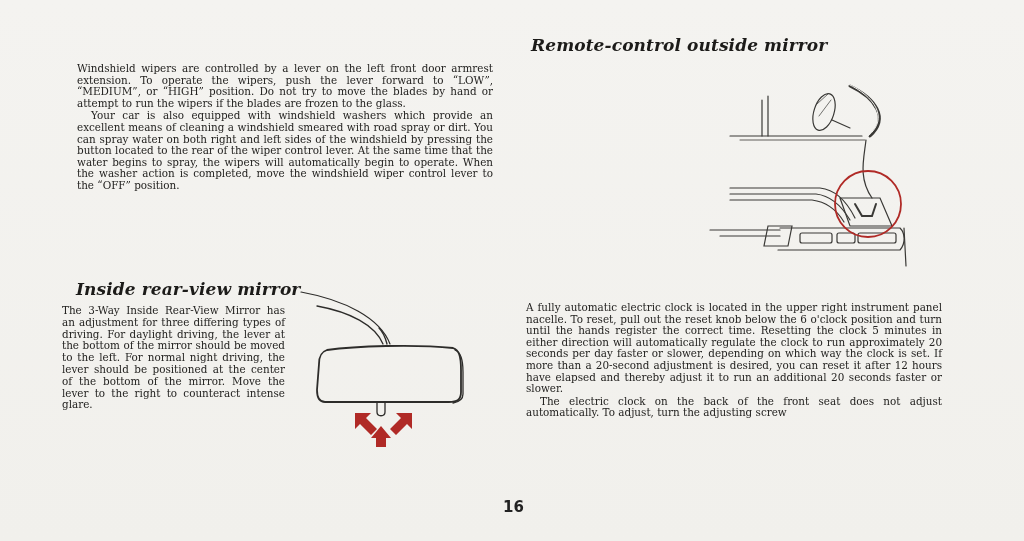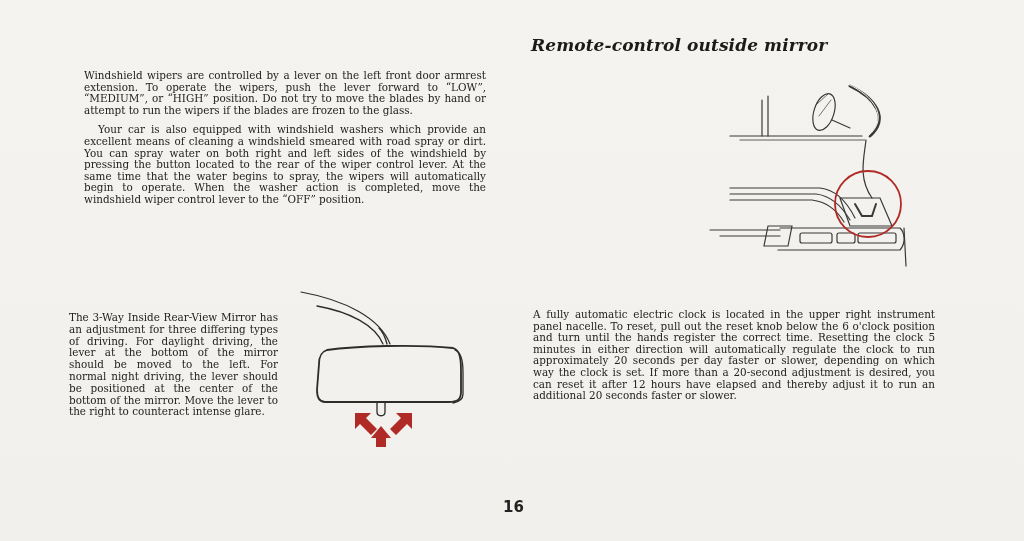--- a/index.html
+++ b/index.html
@@ -35,21 +35,21 @@
     .body-text {
       position: absolute;
       font-family: "DejaVu Serif", "Liberation Serif", serif;
       font-size: 10.4px;
       line-height: 11.6px;
       color: #232220;
       text-align: justify;
       margin: 0;
     }
     .body-text p {
-      margin: 8px;
+      margin: 1px;
     }
     .body-text p.indent {
       text-indent: 14px;
     }
     .narrow {
       font-size: 10.4px;
       line-height: 11.8px;
     }
     .page-number {
       position: absolute;
@@ -109,20 +109,21 @@
       <path d="M80 150 L 200 150 C 205 155, 206 165, 200 172 L 78 172"></path>
       <rect x="100" y="155" width="32" height="10" rx="2"></rect>
       <rect x="137" y="155" width="18" height="10" rx="2"></rect>
       <rect x="158" y="155" width="38" height="10" rx="2"></rect>
       <line x1="204" y1="150" x2="206" y2="188"></line>
     </g>
 
     <circle cx="168" cy="126" r="33" fill="none" stroke="#b02a26" stroke-width="1.8"></circle>
   </svg>
 
+  <h2 class="heading" style="left:76px; top:279px;">Inside rear-view mirror</h2>
   <div class="body-text narrow" style="left:61px; top:304px; width:225px;">
     <p>The 3-Way Inside Rear-View Mirror has an adjustment for three differing types of driving. For daylight driving, the lever at the bottom of the mirror should be moved to the left. For normal night driving, the lever should be positioned at the center of the bottom of the mirror. Move the lever to the right to counteract intense glare.</p>
   </div>
 
   <svg style="left:295px; top:280px;" width="180" height="170" viewBox="0 0 180 170">
     <g fill="none" stroke="#2d2c2a" stroke-width="1.3" stroke-linecap="round">
 
       <path d="M6 12 C 50 20, 85 38, 95 64" stroke-width="1.2"></path>
       <path d="M22 26 C 55 32, 80 45, 88 64"></path>
       <path d="M92 64 C 90 56, 88 52, 84 48"></path>
@@ -140,16 +141,17 @@
       <polygon points="60,133 76,133 71,138 82,149 76,155 65,144 60,149"></polygon>
 
       <polygon points="117,133 101,133 106,138 95,149 101,155 112,144 117,149"></polygon>
 
       <polygon points="86,146 96,158 91,158 91,167 81,167 81,158 76,158"></polygon>
     </g>
   </svg>
 
   <div class="body-text" style="left:525px; top:301px; width:418px;">
     <p>A fully automatic electric clock is located in the upper right instrument panel nacelle. To reset, pull out the reset knob below the 6 o'clock position and turn until the hands register the correct time. Resetting the clock 5 minutes in either direction will automatically regulate the clock to run approximately 20 seconds per day faster or slower, depending on which way the clock is set. If more than a 20-second adjustment is desired, you can reset it after 12 hours have elapsed and thereby adjust it to run an additional 20 seconds faster or slower.</p>
+    <p class="indent">The electric clock on the back of the front seat does not adjust automatically. To adjust, turn the adjusting screw</p>
   </div>
 
   <div class="page-number">16</div>
 </div>
 
 </body></html>

